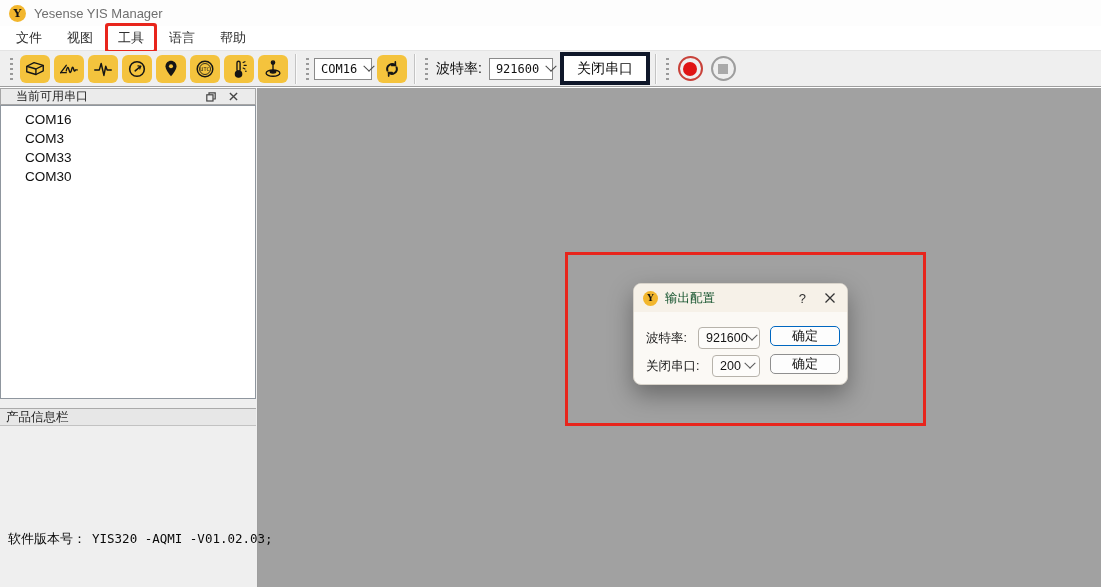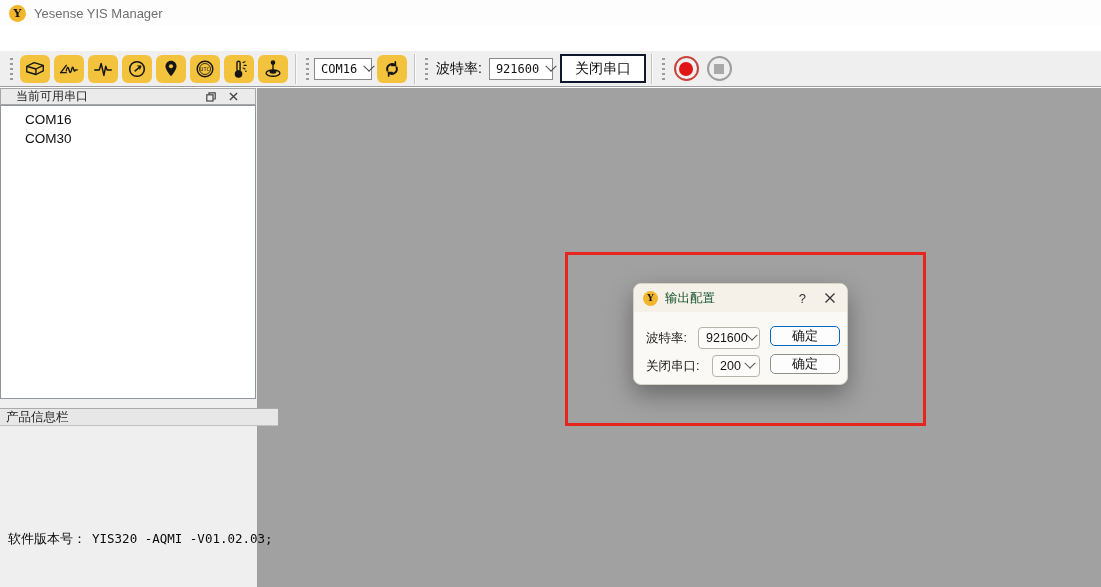--- a/index.html
+++ b/index.html
@@ -31,40 +31,40 @@
     display:flex; align-items:center; justify-content:center; flex:0 0 auto; }
   .tool-btn svg { display:block; }
   .sep { width:1px; height:30px; background:#c3c3c3; margin:0 5px; box-shadow:1px 0 0 #fafafa; }
   .combo-classic { height:22px; background:#ffffff; border:1px solid #8a8a8a; display:flex;
     align-items:center; padding:0 5px 0 6px; box-sizing:border-box;
     font-family:"DejaVu Sans Mono","Liberation Mono",monospace; font-size:12px; color:#111; }
   .chev { width:7px; height:7px; border-right:1.4px solid #4b4b4b; border-bottom:1.4px solid #4b4b4b;
     transform:rotate(45deg) translate(-2px,-2px); margin-left:8px; flex:0 0 auto; }
   .baud-label { font-size:14px; color:#0a0a0a; margin:0 7px 0 3px; }
   .close-port-btn { height:25px; padding:0 13px; margin-left:7px; background:#ffffff;
-    border:2px solid #0f172a; font-size:14px; color:#0a0a0a; display:flex; align-items:center; }
+    border:4px solid #0f172a; font-size:14px; color:#0a0a0a; display:flex; align-items:center; }
   .round-btn { width:25px; height:25px; border-radius:50%; margin:0 4px; background:#efefef;
     display:flex; align-items:center; justify-content:center; box-sizing:border-box; }
   .record { border:2px solid #c8423a; }
   .record-dot { width:14px; height:14px; border-radius:50%; background:#e01515; }
   .stop { border:2px solid #9d9d9d; }
   .stop-square { width:10px; height:10px; background:#a9a9a9; }
   
   .sidebar { position:absolute; left:0; top:88px; width:258px; bottom:0; background:#efefef;
     border-right:1px solid #9e9e9e; box-sizing:border-box; }
   .panel-titlebar { position:absolute; left:0; top:0; width:256px; height:17px;
     background:#ebebeb; border:1px solid #a6a6a6; box-sizing:border-box; display:flex;
     align-items:center; padding:0 15px; font-size:12px; color:#1c1c1c; }
   .panel-btn { display:flex; align-items:center; justify-content:center; width:14px; height:14px; }
   .float-btn { margin-left:auto; }
   .close-btn { margin-left:8px; }
   .port-list { position:absolute; left:0; top:17px; width:256px; height:294px; background:#ffffff;
     border:1px solid #8f969e; box-sizing:border-box; padding-top:4px; overflow:hidden; }
   .port-item { padding-left:24px; line-height:19px; font-size:13.5px; color:#101010; }
-  .info-header { position:absolute; left:0; top:320px; width:278px; height:18px; background:#e7e7e7;
+  .info-header { position:absolute; left:0; top:320px; width:256px; height:18px; background:#e7e7e7;
     border-top:1px solid #ababab; border-bottom:1px solid #c2c2c2; box-sizing:border-box;
     display:flex; align-items:center; padding-left:6px; font-size:12.5px; color:#1c1c1c; }
   .serial-line { position:absolute; left:8px; top:348px; font-size:13px; color:#0a0a0a;
     white-space:nowrap; }
   .version-line { position:absolute; left:8px; top:442px; font-size:13px; color:#0a0a0a;
     white-space:nowrap; }
   .mono-val { font-family:"DejaVu Sans Mono","Liberation Mono",monospace; font-size:12.5px;
     margin-left:6px; }
   
   .main { position:absolute; left:258px; top:88px; right:0; bottom:0; background:#a1a1a1; }
@@ -99,20 +99,27 @@
 </head>
 <body>
 
 <div class="window">
 
   <div class="titlebar">
     <div class="app-logo">Y</div>
     <div class="title-text">Yesense YIS Manager</div>
   </div>
 
+  <div class="menubar">
+    <div class="menu-item">文件</div>
+    <div class="menu-item">视图</div>
+    <div class="menu-item hl">工具</div>
+    <div class="menu-item">语言</div>
+    <div class="menu-item">帮助</div>
+  </div>
 
   <div class="toolbar">
     <div class="handle"></div>
 
     <div class="tool-btn">
       <span>
           <svg width="22" height="22" viewBox="0 0 24 24" fill="none" stroke="#151515" stroke-width="1.5" stroke-linejoin="round">
             <path d="M3 9 L11 5 L21 8 L13 12 Z"></path>
             <path d="M3 9 L3 15 L13 18 L13 12"></path>
             <path d="M21 8 L21 14 L13 18"></path>
@@ -233,20 +240,22 @@
           </svg>
       </span>
       <span class="panel-btn close-btn">
         <svg width="9" height="9" viewBox="0 0 10 10" stroke="#444" stroke-width="1.5">
             <path d="M1 1 L9 9 M9 1 L1 9"></path>
           </svg>
       </span>
     </div>
     <div class="port-list">
       <div class="port-item">COM16</div>
+      <div class="port-item">COM3</div>
+      <div class="port-item">COM33</div>
       <div class="port-item">COM30</div>
     </div>
     <div class="info-header">产品信息栏</div>
     <div class="version-line">
       <span>软件版本号：</span><span class="mono-val">YIS320 -AQMI -V01.02.03;</span>
     </div>
   </div>
 
   <div class="red-rect"></div>
 

